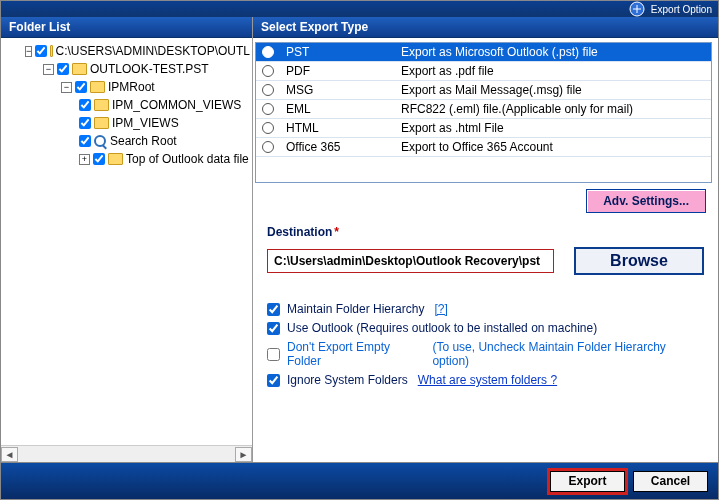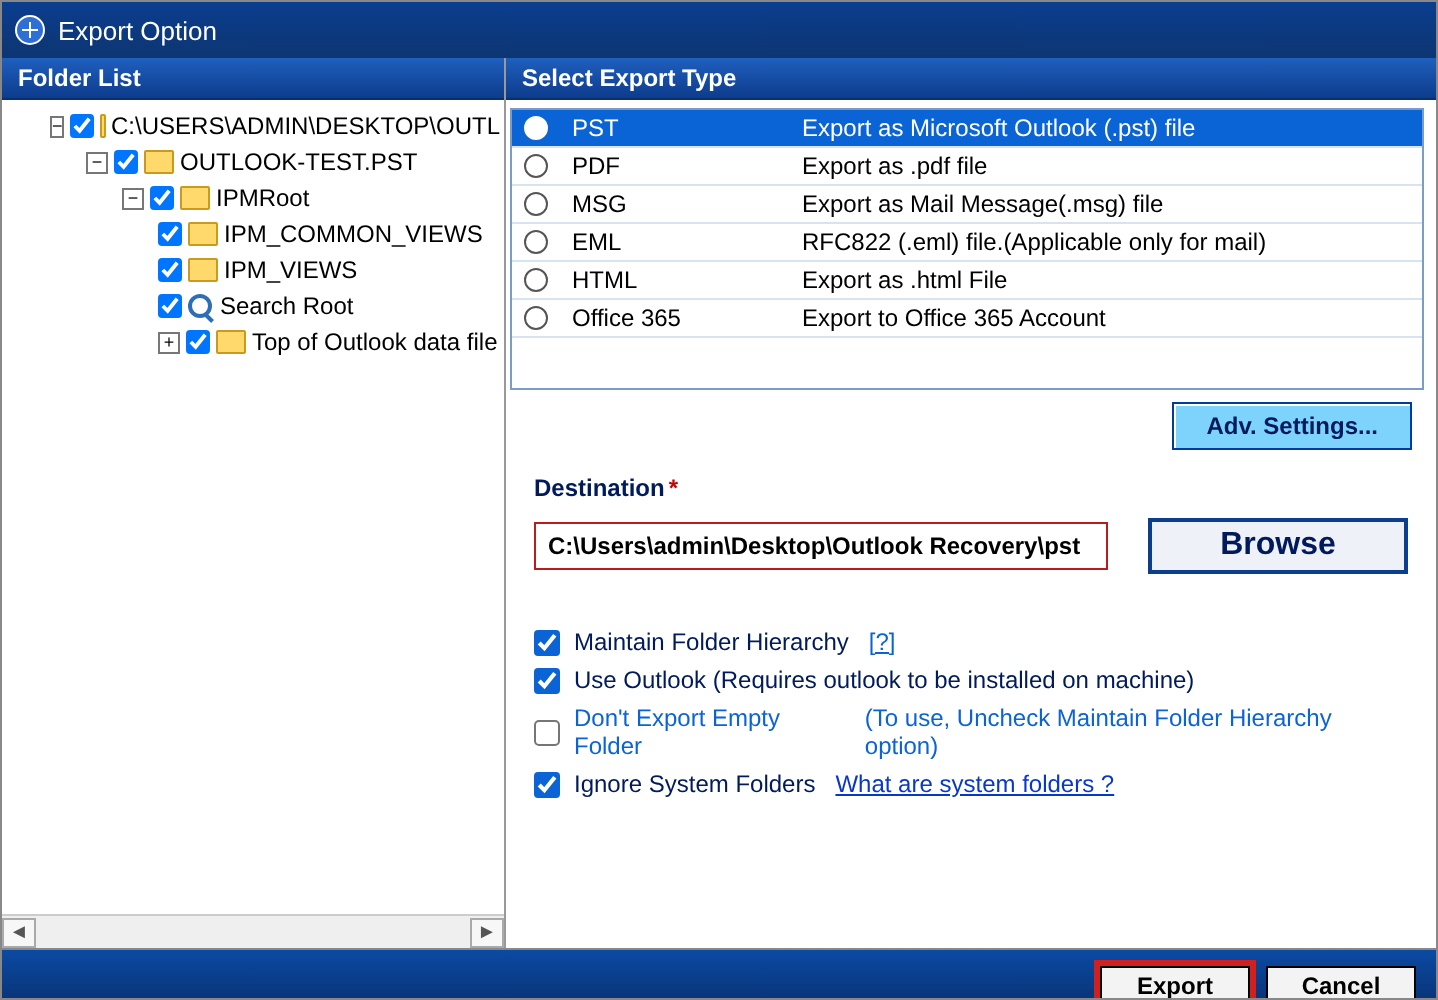--- a/index.html
+++ b/index.html
@@ -1,17 +1,17 @@
 <!DOCTYPE html>
 <html><head>
 <meta charset="utf-8">
 <style>
   * { box-sizing: border-box; margin: 0; padding: 0; }
   body { font-family: "Segoe UI", Tahoma, sans-serif; font-size: 12px; width: 719px; height: 500px; background: #fff; border: 1px solid #888; overflow: hidden; }
-  .titlebar { height: 28px; background: linear-gradient(#0b3e8f,#0d3571); color: #fff; display: flex; align-items: center; padding: 0 6px; font-size: 13px; }
+  .titlebar { height: 16px; background: linear-gradient(#0b3e8f,#0d3571); color: #fff; display: flex; align-items: center; padding: 0 6px; font-size: 10px; justify-content: flex-end; }
   .titlebar .icon { width: 16px; height: 16px; margin-right: 6px; display:inline-block; }
   .content { display: flex; height: 446px; border-bottom: 1px solid #888;}
   .left-panel { width: 252px; border-right: 1px solid #999; display:flex; flex-direction:column;}
   .panel-header { background: linear-gradient(#1f5fbe,#0d3c8c); color:#fff; padding: 3px 8px; font-size:12px; font-weight:bold; border-bottom:1px solid #08306b; }
   .tree-wrap { flex:1; overflow:auto; padding: 4px 2px; color:#000;}
   .tree-node { white-space: nowrap; display:flex; align-items:center; line-height:18px; }
   .tree-node .toggle { width:11px; height:11px; display:inline-flex; align-items:center; justify-content:center; border:1px solid #777; font-size:9px; margin-right:3px; background:#fff; cursor:pointer;}
   .tree-node .toggle.plus::before{content:"+";}
   .tree-node .toggle.minus::before{content:"−";}
   .tree-node .cb { width:12px; height:12px; margin-right:3px; }
@@ -27,21 +27,21 @@
   .right-panel { flex:1; display:flex; flex-direction:column;}
   .export-types { border:1px solid #7a9cc6; margin:4px 6px 0 2px; height:141px; overflow:auto;}
   .type-row { display:flex; align-items:center; padding:2px 6px; border-bottom:1px solid #d9e3ef; font-size:12px; cursor:pointer;}
   .type-row .radio{ width:12px;height:12px; border:1px solid #555; border-radius:50%; margin-right:12px; position:relative; background:#fff;}
   .type-row.selected{ background:#0a64d6; color:#fff;}
   .type-row.selected .radio{ border-color:#fff;}
   .type-row.selected .radio::after{content:"";position:absolute;inset:2px;background:#fff;border-radius:50%;}
   .type-row .col1{ width:115px; font-weight:normal;}
   .type-row .col2{ flex:1;}
   .adv-settings-row{ display:flex; justify-content:flex-end; padding:6px 12px 2px 0;}
-  .btn3d{ border:1px solid #003b9e; background:#7dd3fc; padding:4px 16px; font-size:12px; font-weight:bold; color:#001a5c; cursor:pointer; box-shadow: 1px 1px 0 #fff inset;}
+  .btn3d{ border:1px solid #003b9e; background:#f9a8d4; padding:4px 16px; font-size:12px; font-weight:bold; color:#001a5c; cursor:pointer; box-shadow: 1px 1px 0 #fff inset;}
   .dest-label{ padding: 10px 0 4px 14px; font-size:12px; color:#001a5c; font-weight:bold;}
   .dest-label .req{ color:#c00; margin-left:2px;}
   .dest-row{ display:flex; align-items:center; padding: 4px 14px;}
   .dest-input{ flex:1; border:1px solid #b91c1c; padding:4px 6px; font-size:12px; font-weight:bold; font-family:inherit; background:#fff;}
   .browse-btn{ margin-left:20px; width:130px; border:2px solid #0b3e8f; background:#eef1f7; padding:3px 0; font-weight:bold; color:#001a5c; font-size:16px; cursor:pointer;}
   .options-block{ padding: 18px 14px 4px 14px; color:#001a5c; font-size:12px;}
   .opt-row{ display:flex; align-items:center; margin: 5px 0;}
   .opt-row input[type=checkbox]{ width:13px; height:13px; margin-right:7px; accent-color:#0a64d6;}
   .opt-row .text{ }
   .opt-row .hint{ color:#0a64d6; margin-left:6px;}

